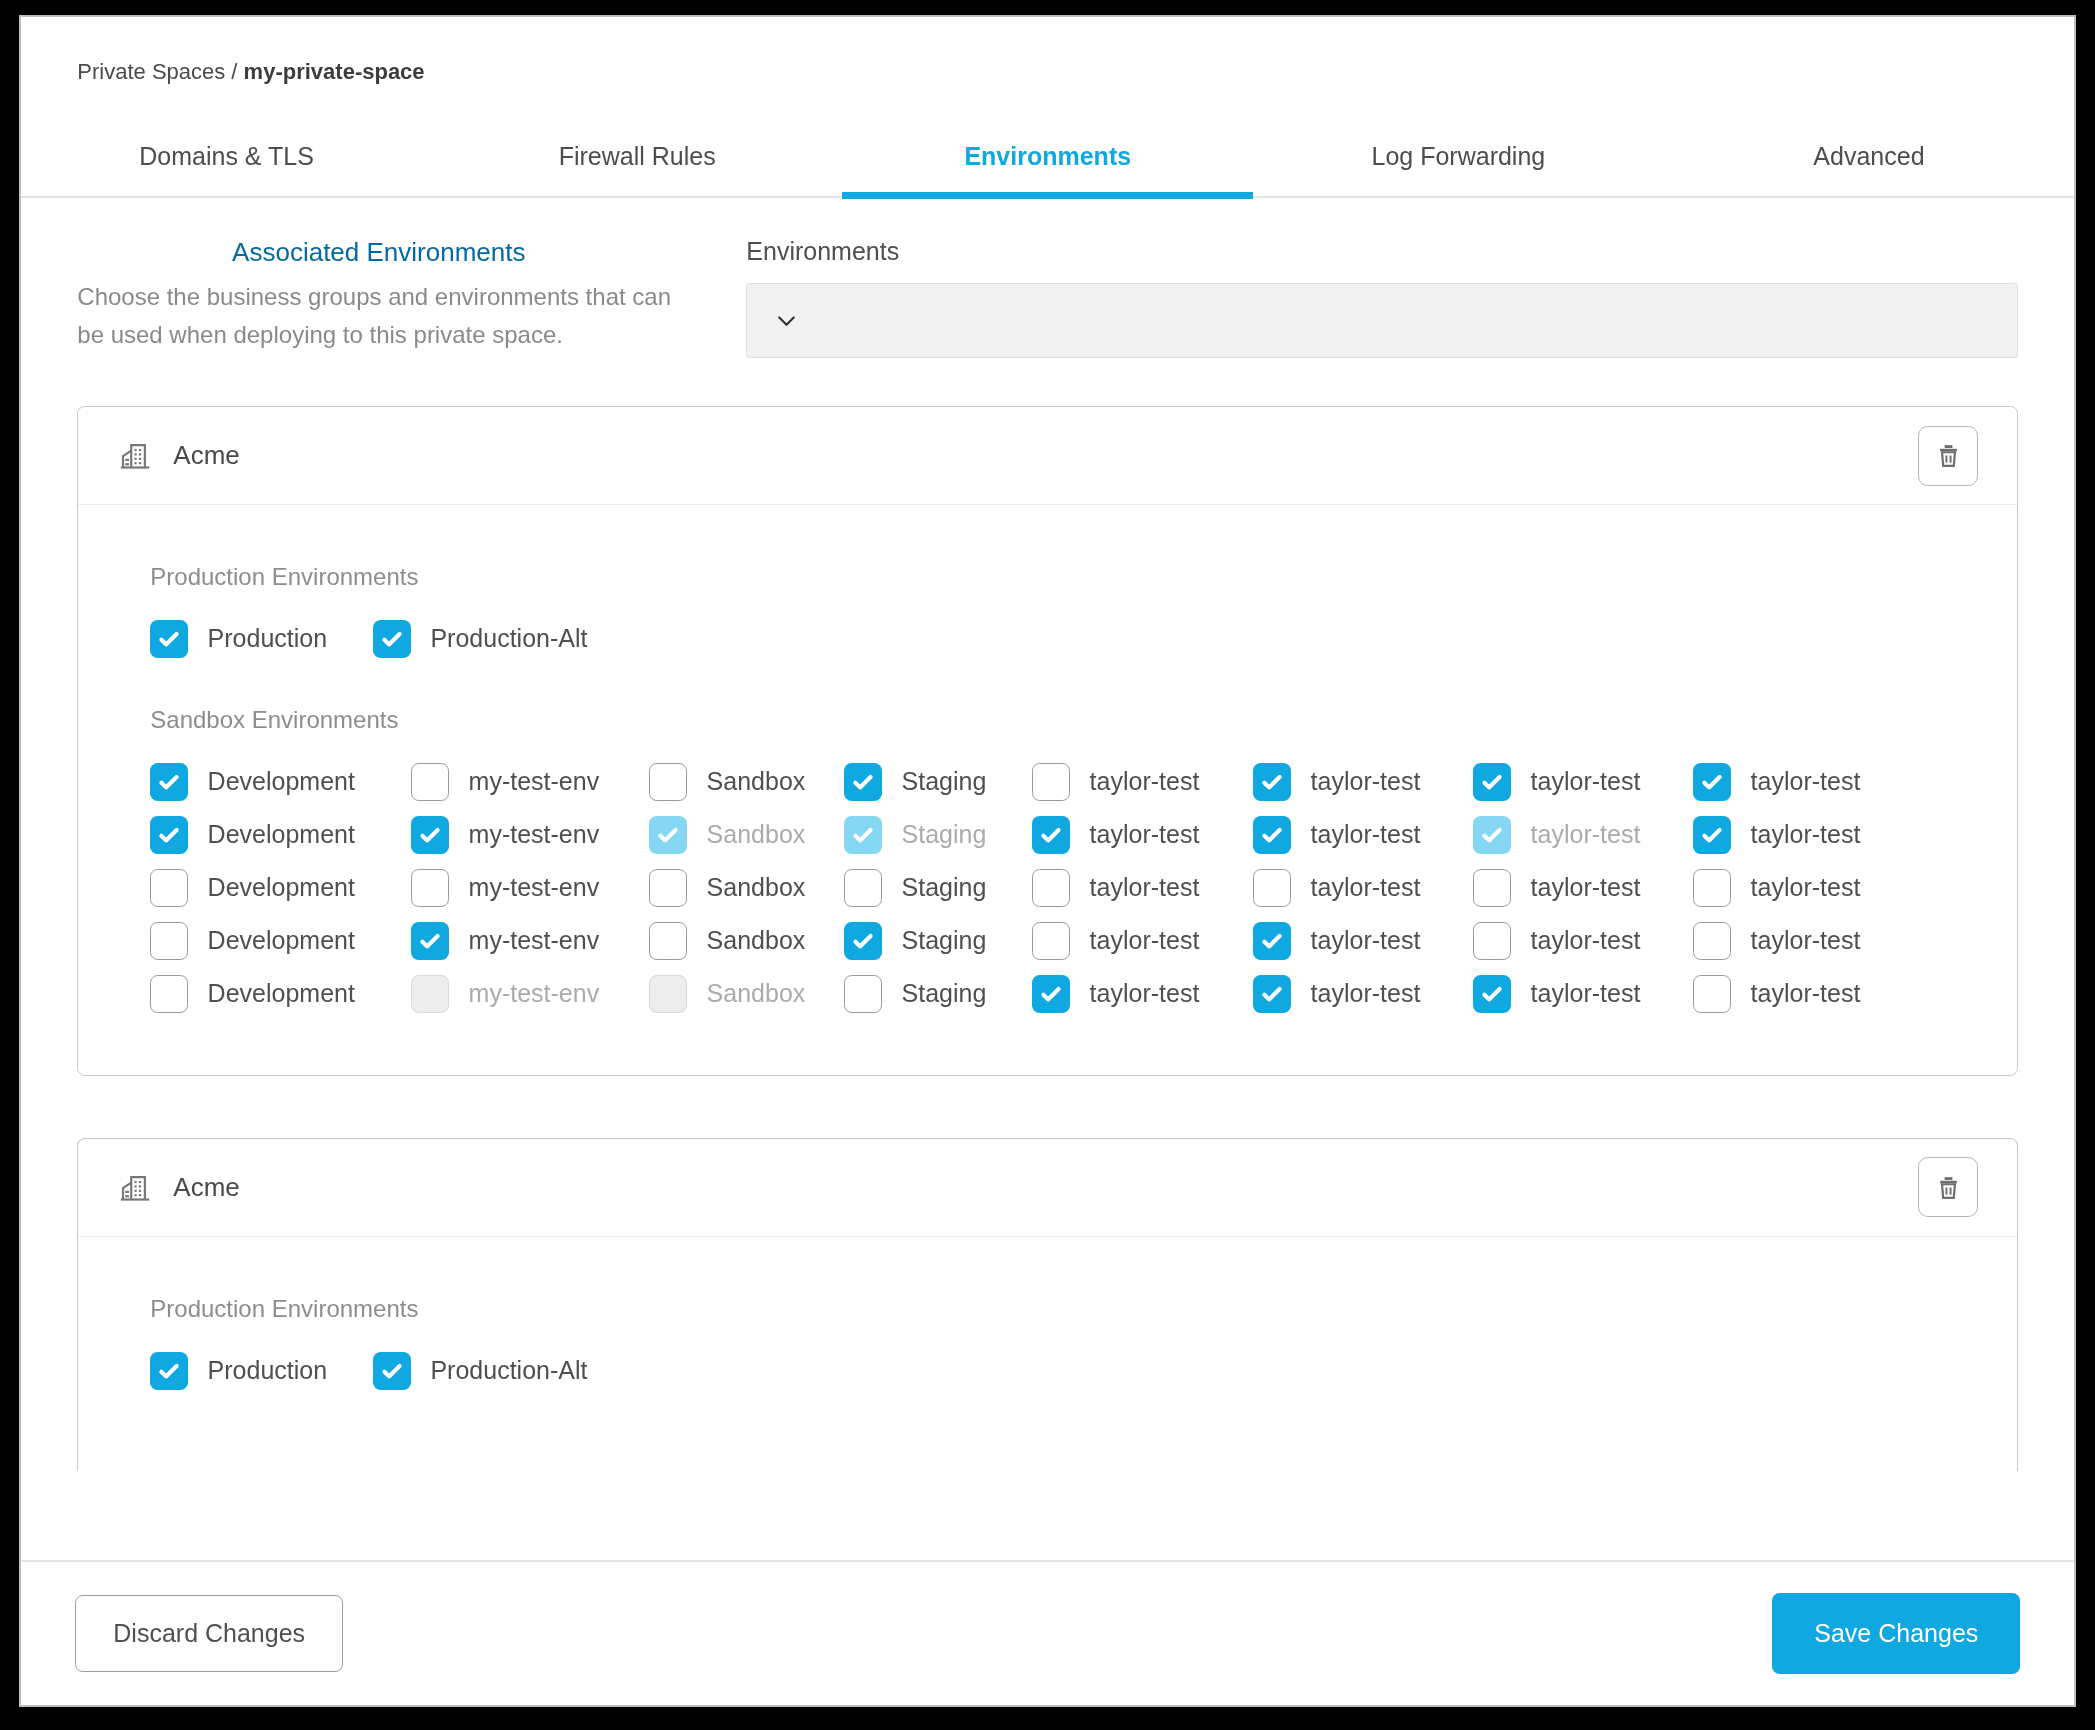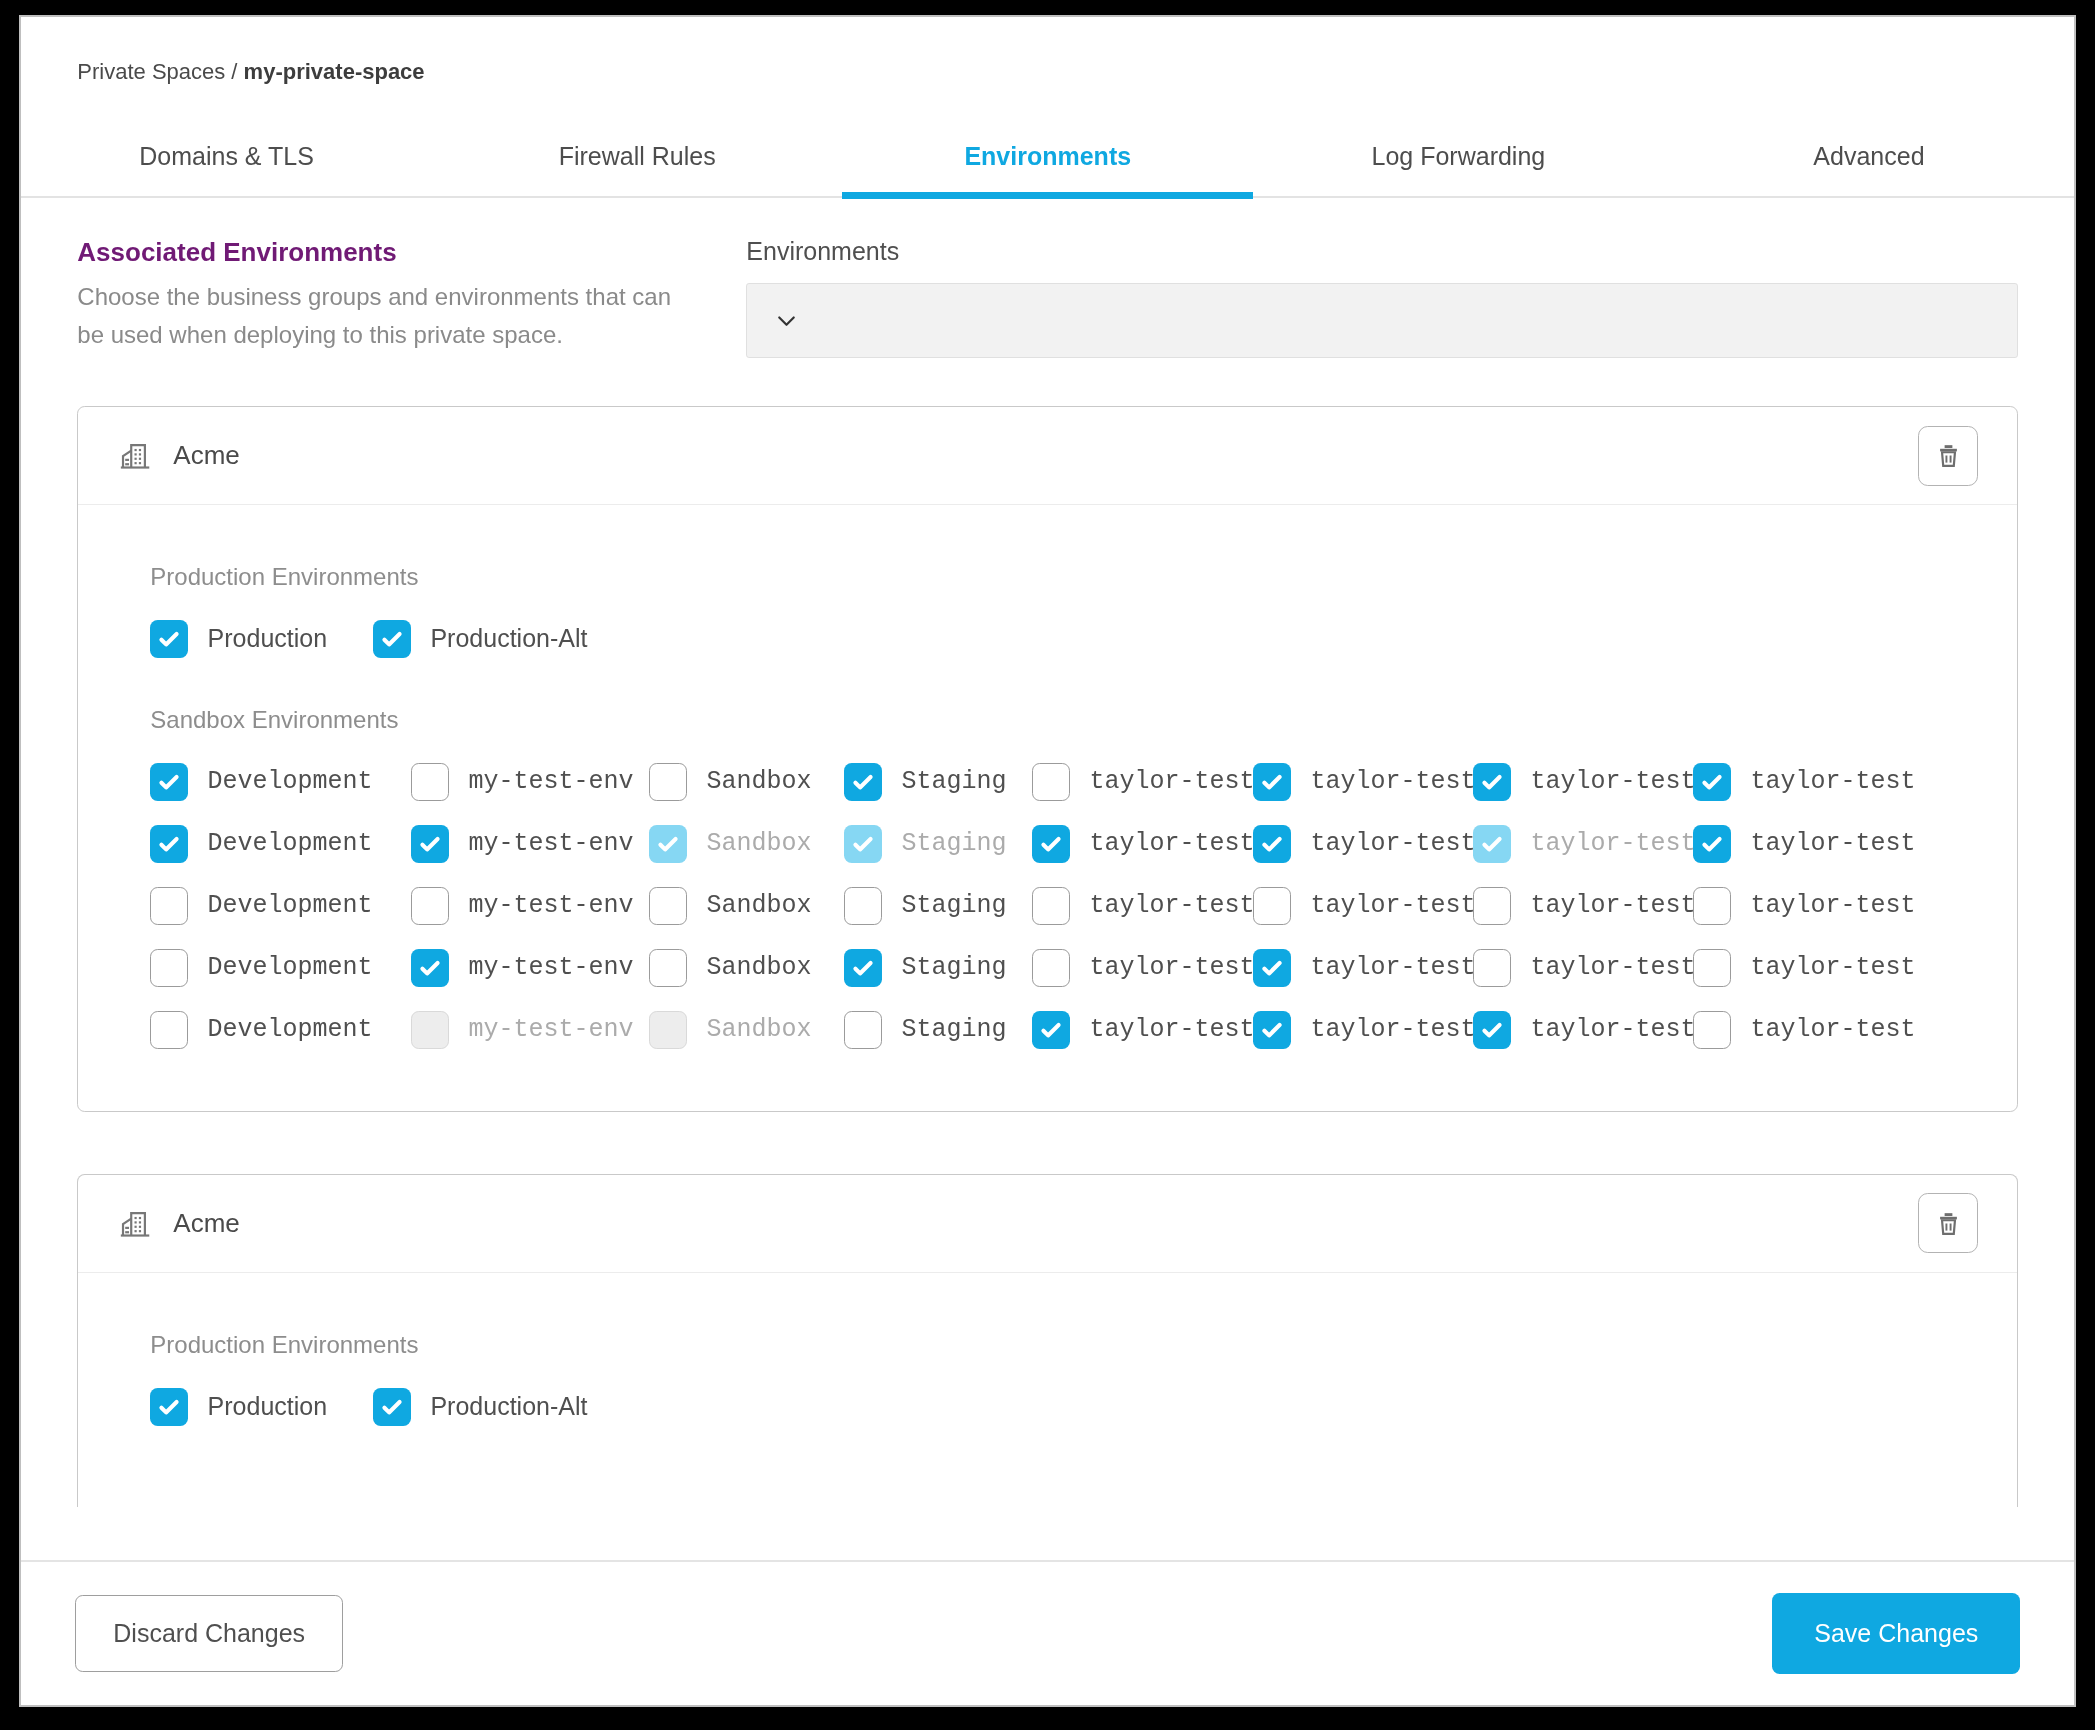--- a/index.html
+++ b/index.html
@@ -41,21 +41,21 @@
   .tab.active{color:var(--accent);font-weight:700;}
   .tab.active::after{
     content:"";position:absolute;left:0;right:0;bottom:-2.9px;height:6.8px;
     background:var(--accent);
   }
   
   .assoc-row{
     display:flex;padding:39px 56px 0;gap:27px;
   }
   .assoc-text{width:603px;flex:none;margin-right:39px;}
-  .assoc-text h2{margin:0 0 9.7px;font-size:26px;font-weight:700;color:#701a75;}
+  .assoc-text h2{margin:0 0 9.7px;font-size:26px;font-weight:400;color:#0369a1;text-align:center;}
   .assoc-text p{margin:0;font-size:24px;line-height:1.6;color:#8a8a8a;}
   .field{flex:1;}
   .field-label{display:block;font-size:25px;color:#4f4f4f;margin-bottom:17.4px;}
   .input,.select{
     height:75px;background:#f2f2f2;border:1.9px solid #e0e0e0;border-radius:2.9px;
     display:flex;align-items:center;padding:0 25px;box-sizing:border-box;cursor:pointer;
   }
   .input .placeholder{flex:1;font-size:25px;color:#9b9b9b;padding-left:15.4px;}
   .select .sel-value{flex:1;font-size:25px;color:#3f3f3f;padding-left:15.4px;}
   
@@ -73,21 +73,21 @@
     width:60px;height:60px;border:1.9px solid #b3b3b3;border-radius:9.7px;
     background:#fff;display:flex;align-items:center;justify-content:center;
     cursor:pointer;padding:0;
   }
   .card-body{padding:50px 72px 62px;}
   .group-label{font-size:24px;color:#8d8d8d;margin:7.7px 0 29px;}
   .cb-row{display:flex;gap:46px;margin-bottom:48px;align-items:flex-end;}
   .cb-grid{
     display:grid;
     grid-template-columns:261px 238px 195px 188px 221px 220px 220px 1fr;
-    row-gap:24px;margin-top:12px;font-family:Liberation Mono, monospace;
+    row-gap:15px;margin-top:12px;
   }
   .cb-item{display:inline-flex;align-items:center;gap:19.3px;cursor:pointer;}
   .cb{
     width:38px;height:38px;border-radius:7.7px;flex:none;
     display:flex;align-items:center;justify-content:center;box-sizing:border-box;
   }
   .cb svg{width:26px;height:26px;display:block;}
   .checked .cb{background:var(--accent);}
   .unchecked .cb{background:#fff;border:1.9px solid #9b9b9b;}
   .checked-disabled .cb{background:var(--accent-light);}

